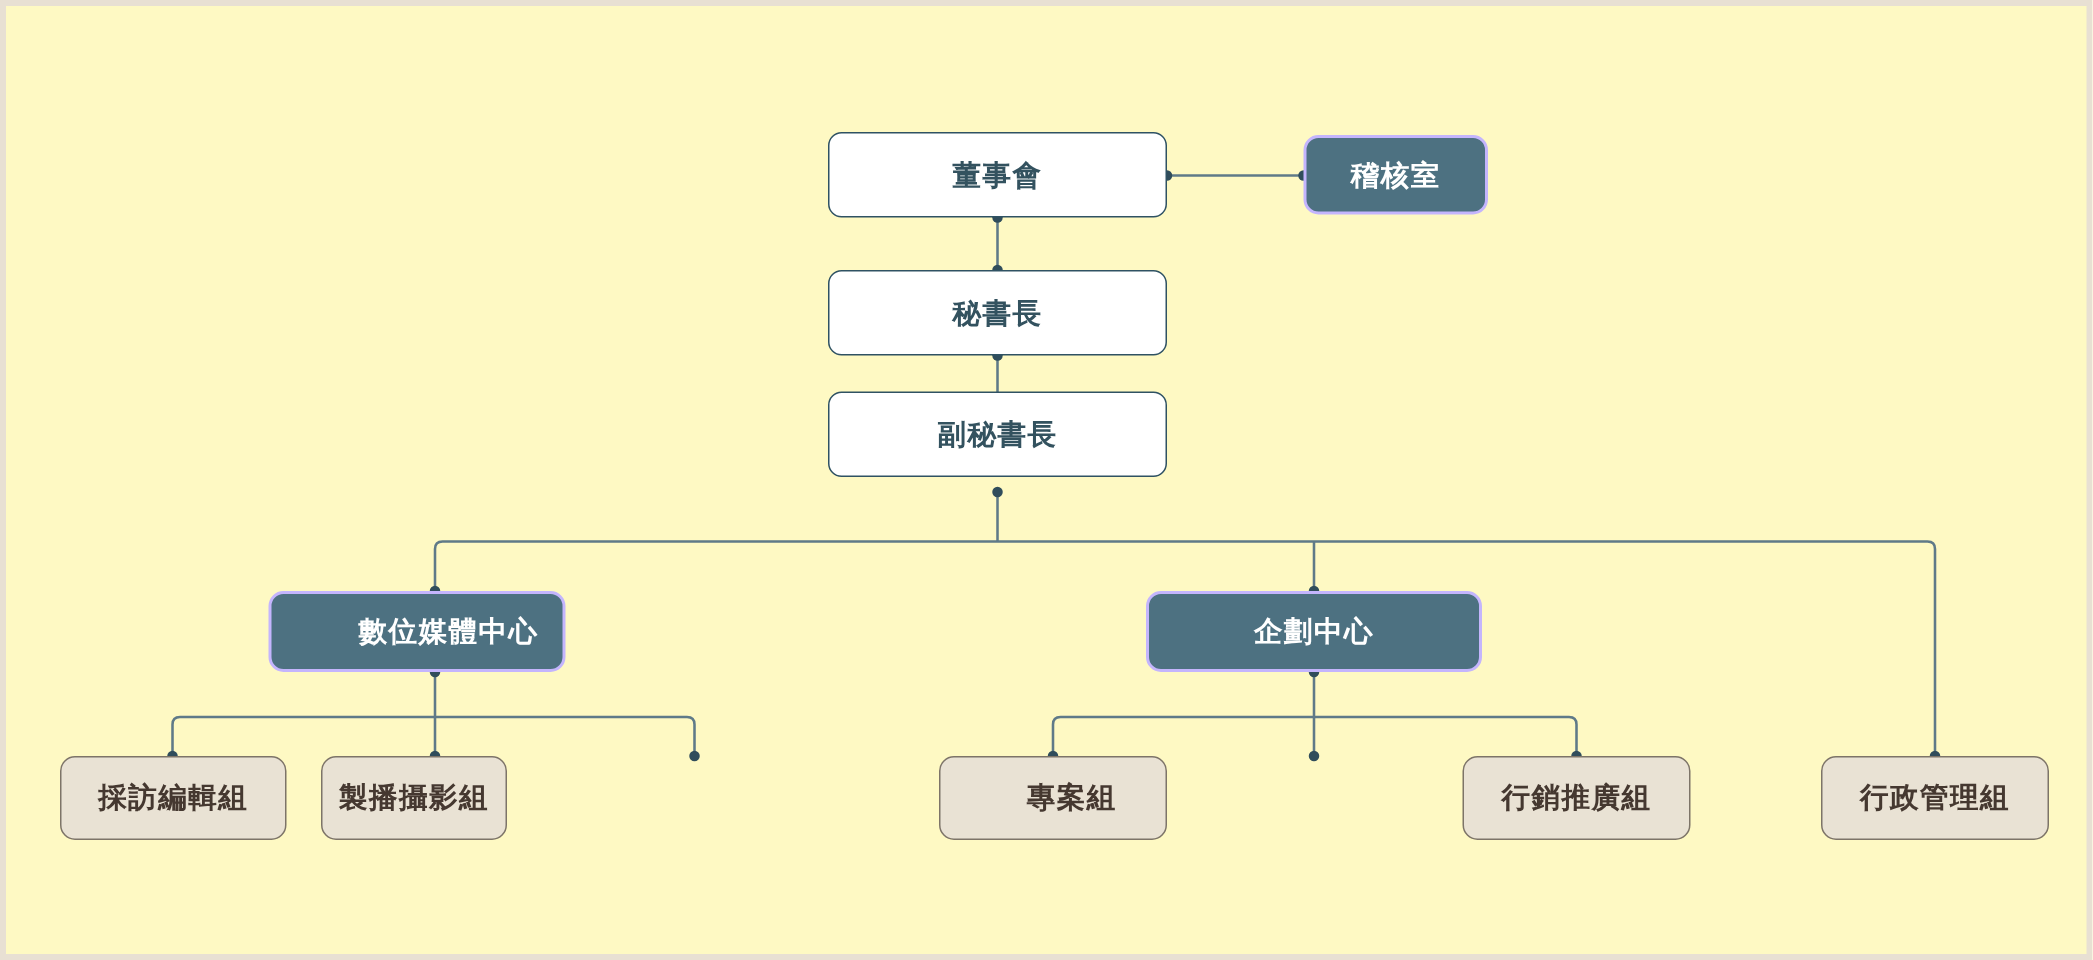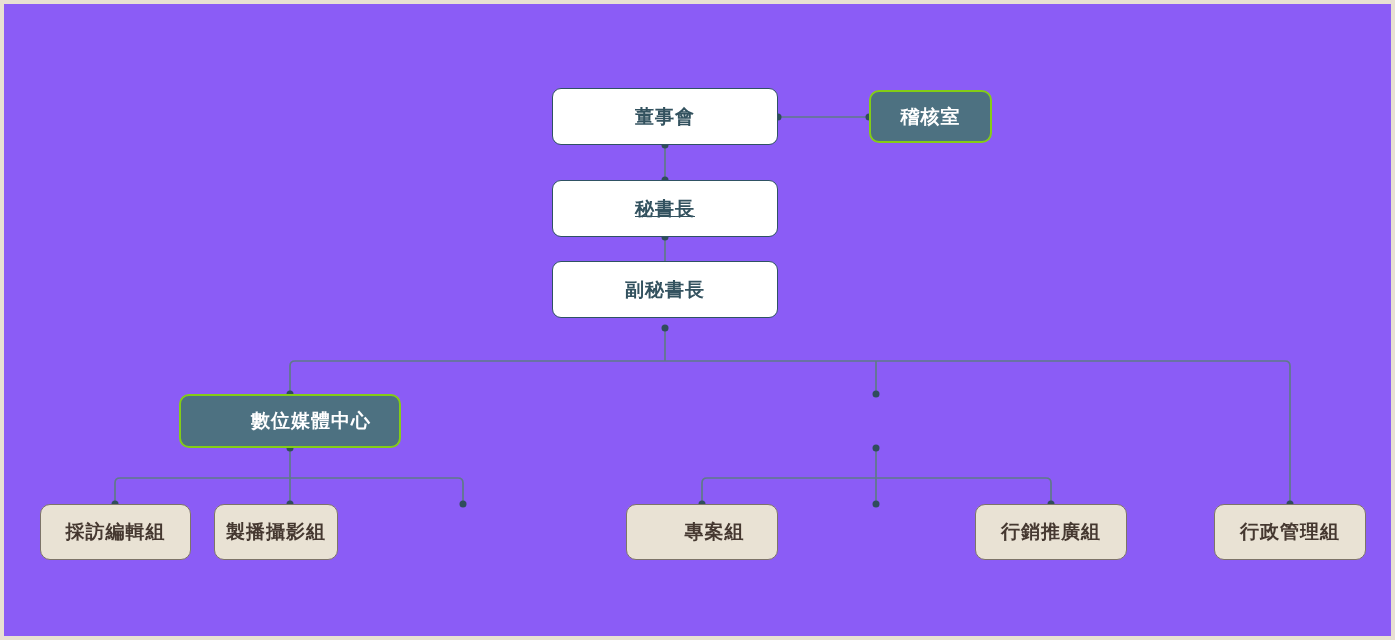--- a/index.html
+++ b/index.html
@@ -6,21 +6,21 @@
     margin: 0; padding: 0;
     width: 1395px; height: 640px;
     overflow: hidden;
     background: #ffffff;
     font-family: "Liberation Sans", "DejaVu Sans", sans-serif;
   }
   .canvas {
     position: relative;
     width: 1395px; height: 640px;
     box-sizing: border-box;
-    background: #8b5cf6;
+    background: #fef9c3;
     border: 4px solid #e8e0d3;
   }
   svg.connectors {
     position: absolute;
     left: 0; top: 0;
     width: 1395px; height: 640px;
     pointer-events: none;
   }
   .node {
     position: absolute;
@@ -34,37 +34,37 @@
     cursor: default;
   }
   .node.outline {
     background: #ffffff;
     border: 1.6px solid #2f5263;
     border-radius: 9px;
     color: #33525f;
   }
   .node.solid {
     background: #4d7181;
-    border: 2px solid #84cc16;
+    border: 2px solid #c4b5fd;
     border-radius: 10px;
     color: #ffffff;
   }
   .node.tan {
     background: #e9e2d4;
     border: 1.6px solid #7d7468;
     border-radius: 10px;
     color: #453830;
   }
   
   .n-board    { left: 548px; top: 84px;  width: 226px; height: 57px; }
   .n-audit    { left: 865px; top: 86px;  width: 123px; height: 53px; }
-  .n-secgen   { left: 548px; top: 176px; width: 226px; height: 57px; text-decoration: underline; }
+  .n-secgen   { left: 548px; top: 176px; width: 226px; height: 57px; }
   .n-deputy   { left: 548px; top: 257px; width: 226px; height: 57px; }
   
-  .n-dmc      { left: 175px; top: 390px; width: 222px; height: 54px; padding-left: 42px; }
+  .n-dmc      { left: 175px; top: 390px; width: 198px; height: 54px; padding-left: 42px; }
   .n-plan     { left: 760px; top: 390px; width: 224px; height: 54px; }
   
   .n-interview{ left: 36px;   top: 500px; width: 151px; height: 56px; }
   .n-prod     { left: 210px;  top: 500px; width: 124px; height: 56px; }
   .n-program  { left: 383px;  top: 500px; width: 151px; height: 56px; }
   .n-project  { left: 622px;  top: 500px; width: 152px; height: 56px; padding-left: 25px; }
   .n-collect  { left: 796px;  top: 500px; width: 152px; height: 56px; }
   .n-market   { left: 971px;  top: 500px; width: 152px; height: 56px; }
   .n-admin    { left: 1210px; top: 500px; width: 152px; height: 56px; }
 </style>
@@ -129,20 +129,23 @@
   </div>
 
   <div class="node outline n-deputy">
     <span>副秘書長</span>
   </div>
 
   <div class="node solid n-dmc">
     <span>數位媒體中心</span>
   </div>
 
+  <div class="node solid n-plan">
+    <span>企劃中心</span>
+  </div>
 
   <div class="node tan n-interview">
     <span>採訪編輯組</span>
   </div>
 
   <div class="node tan n-prod">
     <span>製播攝影組</span>
   </div>
 
 

